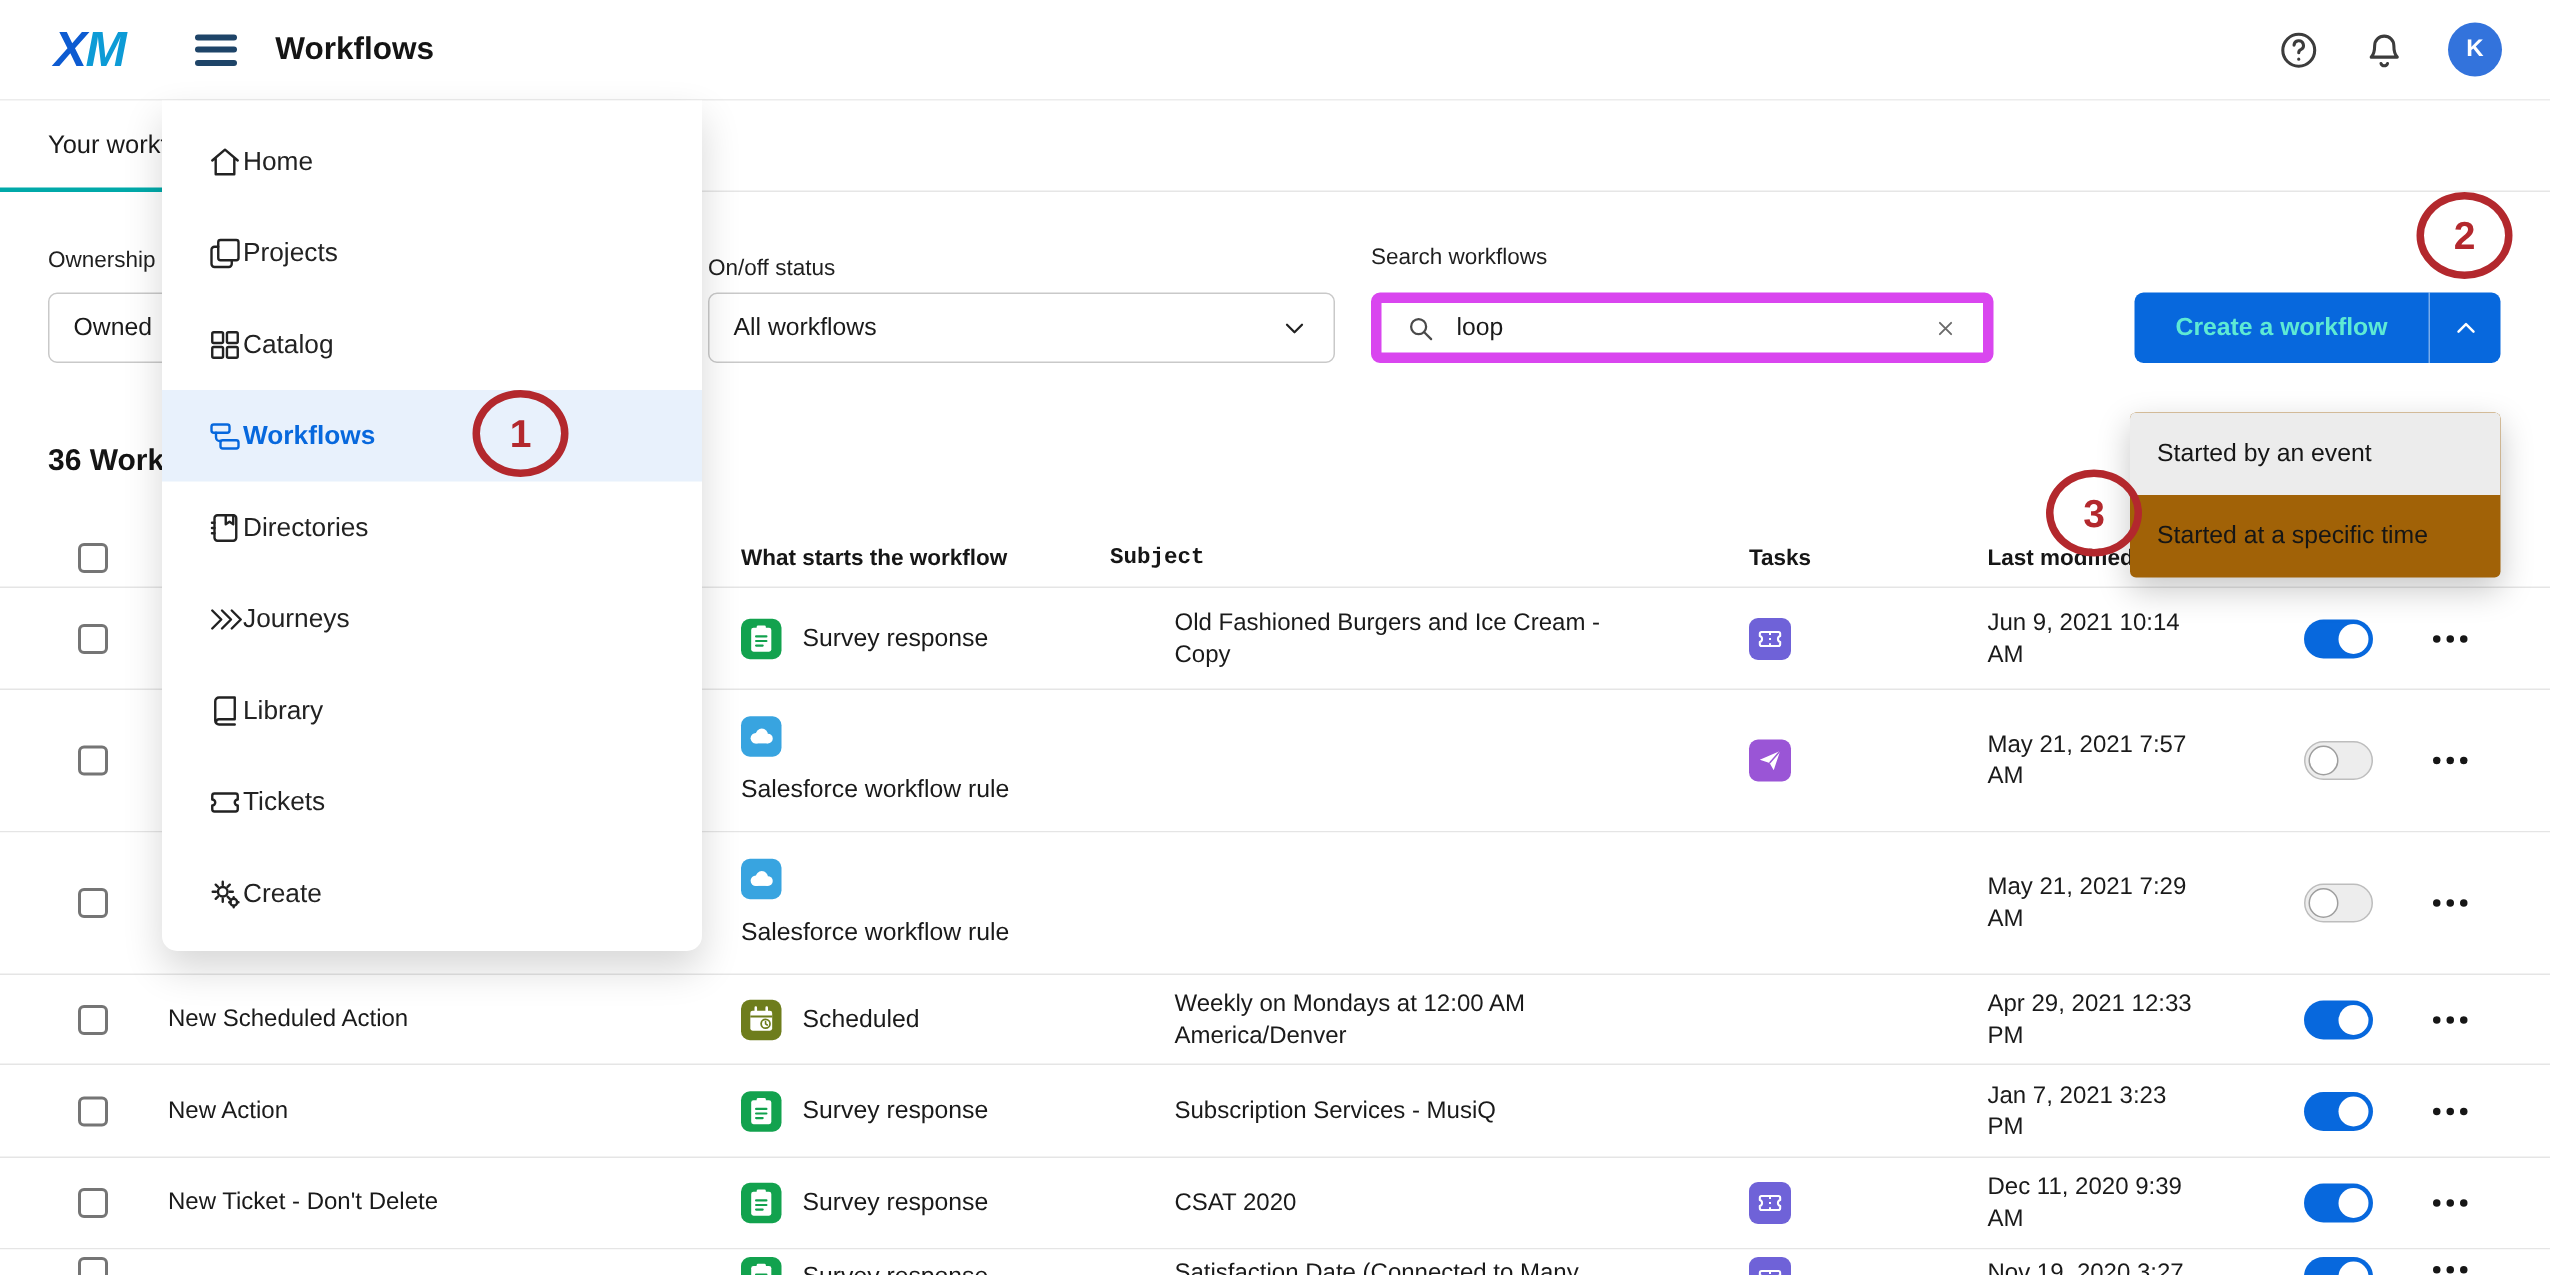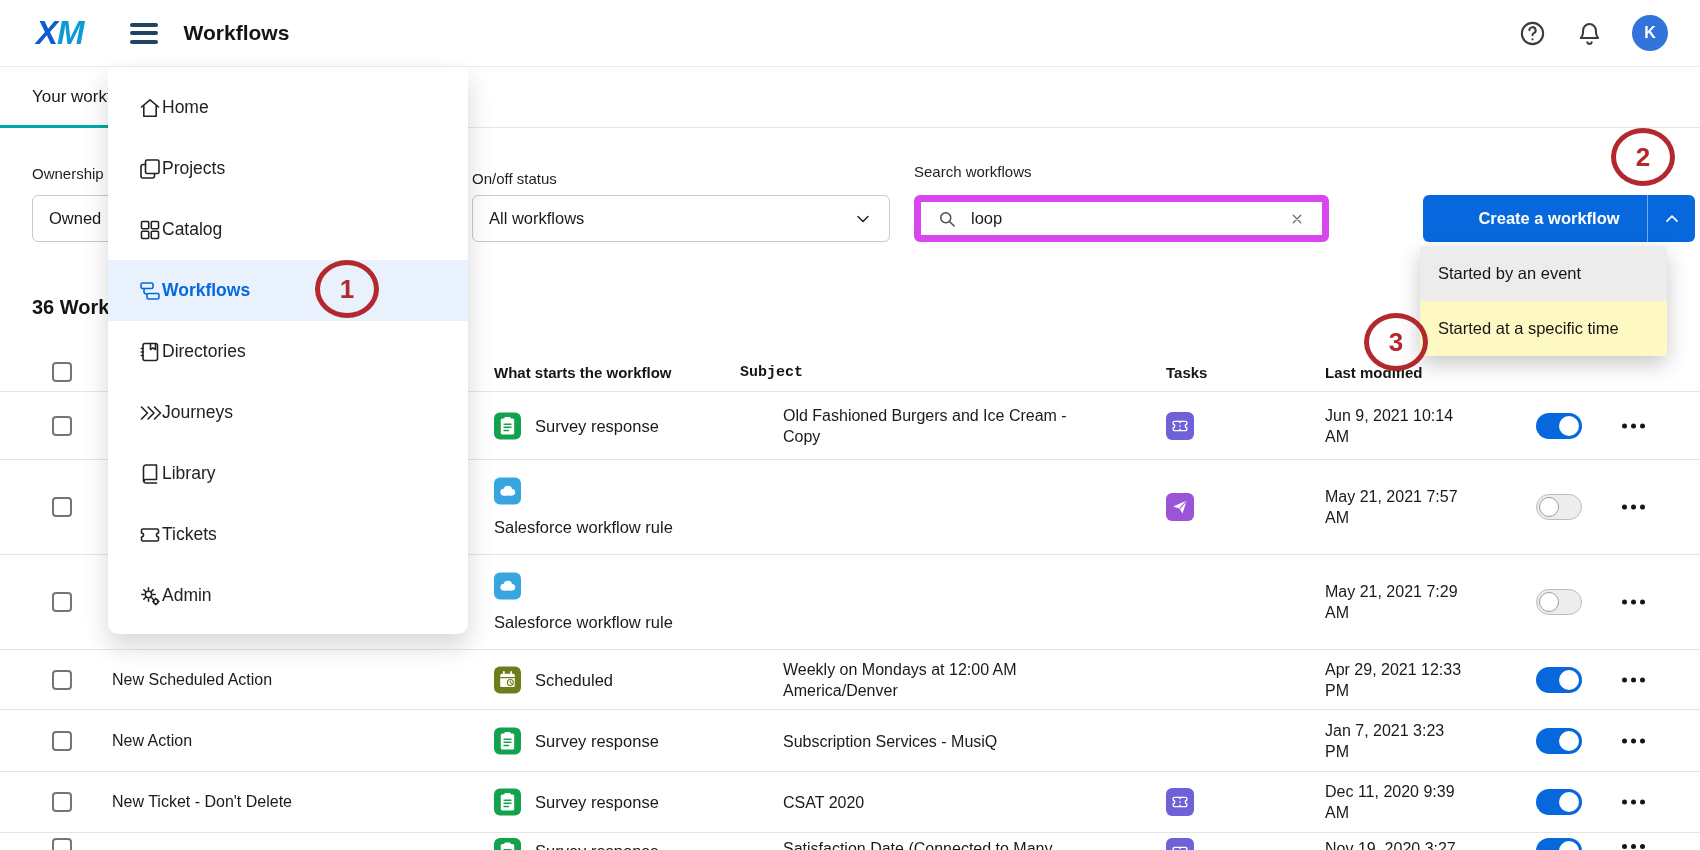--- a/index.html
+++ b/index.html
@@ -36,26 +36,26 @@
   #sel-status{left:472px;width:418px;justify-content:space-between;}
   .chev{display:flex;}
   .chev svg{width:20px;height:20px;display:block;}
   .searchbox{position:absolute;left:914px;top:195px;width:415px;height:47px;border:7px solid #d946ef;border-radius:6px;
     background:#fff;display:flex;align-items:center;padding:0 16px;box-sizing:border-box;gap:12px;}
   .searchbox input{flex:1;border:none;outline:none;font-size:16.5px;color:#1a1a1a;font-family:inherit;background:transparent;min-width:0;}
   .search-ic svg{width:20px;height:20px;display:block;}
   .clear{display:flex;cursor:pointer;}
   .clear svg{width:18px;height:18px;display:block;}
   .create-btn{position:absolute;left:1423px;top:195px;width:244px;height:47px;background:#0768dd;border-radius:6px;
-    display:flex;color:#ffffff;z-index:5;padding-left:28px;}
+    display:flex;color:#5eead4;z-index:5;}
   .create-main{flex:1;display:flex;align-items:center;justify-content:center;font-size:16.5px;font-weight:600;cursor:pointer;}
   .create-caret{width:47px;display:flex;align-items:center;justify-content:center;border-left:1px solid rgba(255,255,255,.45);cursor:pointer;}
   .create-caret svg{width:20px;height:20px;display:block;}
   
-  .create-menu{position:absolute;left:1420px;top:246px;width:247px;background:#fef9c3;border-radius:4px;
+  .create-menu{position:absolute;left:1420px;top:275px;width:247px;background:#a16207;border-radius:4px;
     box-shadow:0 8px 22px rgba(0,0,0,.22);z-index:25;overflow:hidden;}
   .create-menu-item{height:55px;display:flex;align-items:center;padding:0 18px;font-size:16.5px;color:#161616;cursor:pointer;}
   .create-menu-item.hl{background:#ececec;}
   
   .count-heading{position:absolute;left:32px;top:296px;font-size:20px;font-weight:700;color:#141414;}
   
   .thead{position:absolute;left:0;top:352px;width:100%;height:40px;border-bottom:1px solid #e5e5e5;box-sizing:border-box;}
   .thead .cell{position:absolute;top:50%;transform:translateY(-50%);font-size:15px;font-weight:700;color:#161616;white-space:nowrap;}
   .th-check{left:52px;}
   .th-starts{left:494px;}
@@ -533,21 +533,21 @@
       </div>
       <div class="menu-item">
         <span class="mi-icon">
           <svg viewBox="0 0 24 24">
             <circle cx="10.5" cy="10.5" r="3.2"></circle>
             <path d="M10.5 3.8v2.2M10.5 15v2.2M3.8 10.5h2.2M15 10.5h2.2M5.8 5.8l1.5 1.5M13.7 13.7l1.5 1.5M15.2 5.8l-1.5 1.5M7.3 13.7l-1.5 1.5"></path>
             <circle cx="17.8" cy="17.5" r="2.3"></circle>
             <path d="M17.8 14.2v1M17.8 19.8v1M14.8 17.5h1M20 17.5h1"></path>
           </svg>
         </span>
-        <span class="mi-label">Admin</span>
+        <span class="mi-label">Create</span>
       </div>
     </div>
 </div>
 
 <div class="ann" style="left:315px;top:260px;">
     <span>1</span>
   </div>
 <div class="ann" style="left:1611px;top:128px;">
     <span>2</span>
   </div>

